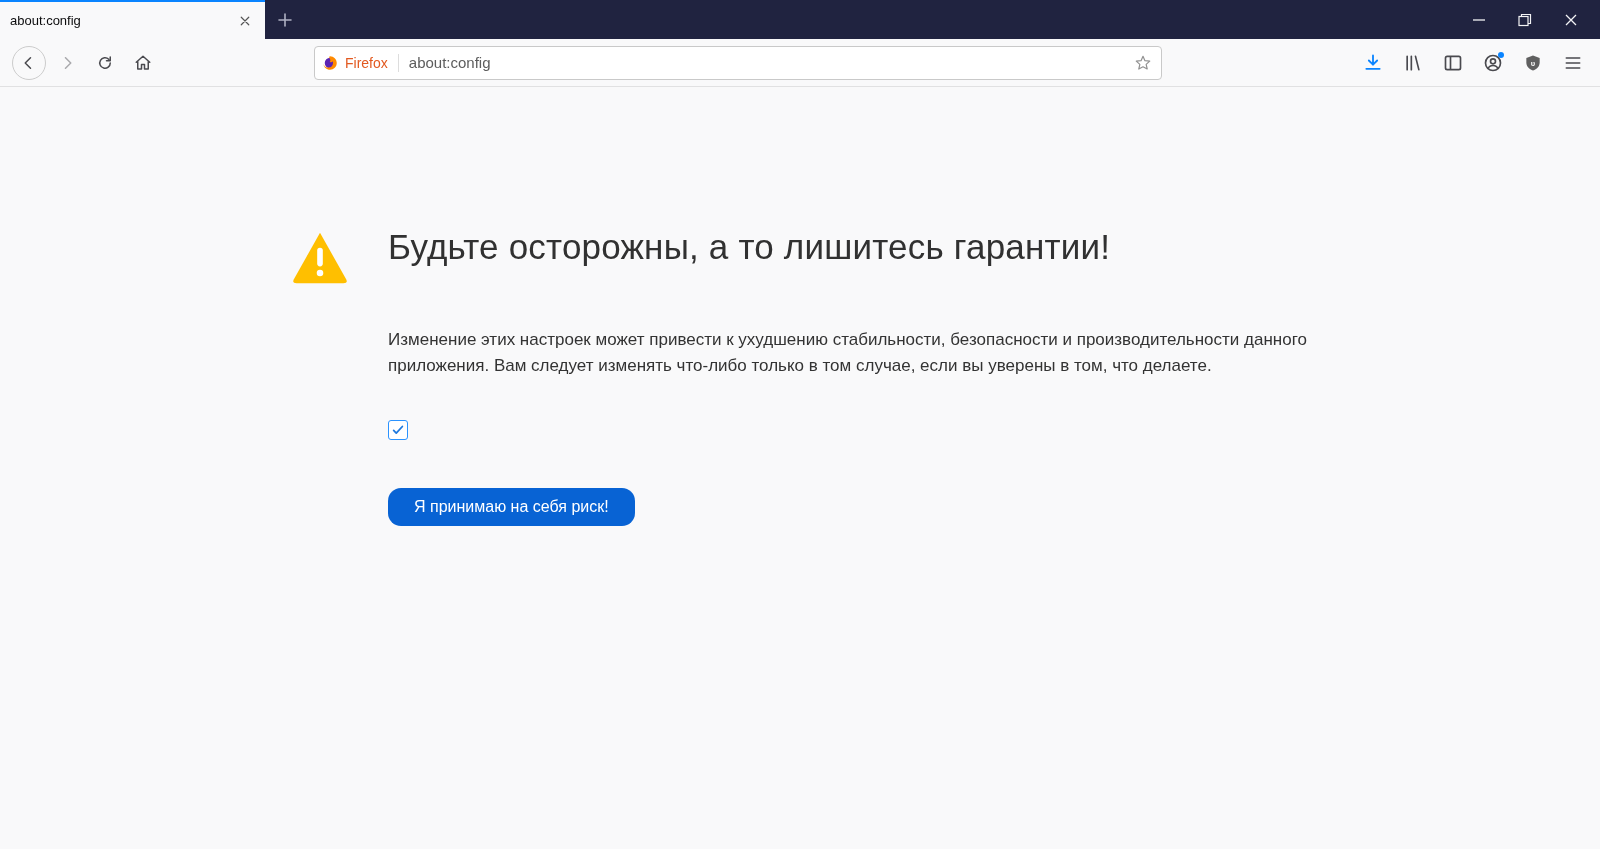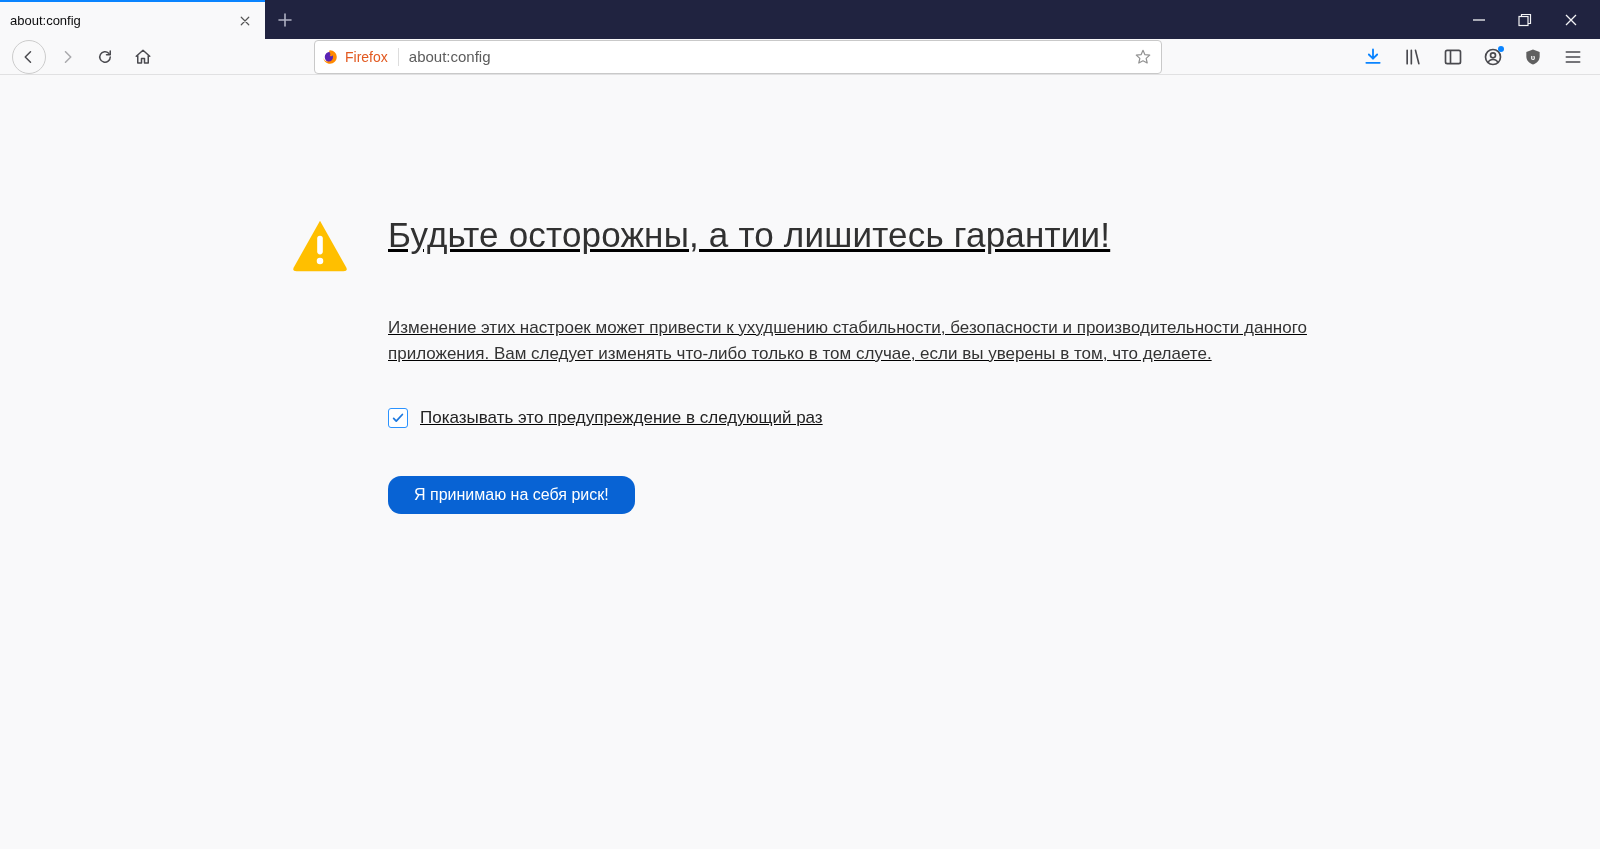--- a/index.html
+++ b/index.html
@@ -53,21 +53,21 @@
   .window-controls .wc {
     color: #fff;
     opacity: .95;
     width: 18px; height: 18px;
     display: flex; align-items: center; justify-content: center;
     cursor: pointer;
   }
 
   
   .nav-toolbar {
-    height: 36px;
+    height: 48px;
     background: #f9f9fa;
     border-bottom: 1px solid #e1e1e2;
     display: flex;
     align-items: center;
     padding: 0 12px;
     gap: 4px;
   }
   .nav-btn {
     width: 34px; height: 34px;
     display: flex; align-items: center; justify-content: center;
@@ -146,21 +146,20 @@
   .content {
     padding-top: 140px;
     display: flex;
     justify-content: center;
   }
   .warning-block {
     width: 1020px;
     display: flex;
     align-items: flex-start;
     gap: 38px;
-    text-decoration: underline;
   }
   .warn-icon svg { width: 60px; height: 60px; }
   .warn-body h1 {
     font-size: 35px;
     font-weight: 300;
     color: #313131;
     margin-bottom: 60px;
     letter-spacing: .2px;
   }
   .warn-body p {
@@ -323,18 +322,17 @@
     </div>
     <div class="warn-body">
       <h1>Будьте осторожны, а то лишитесь гарантии!</h1>
       <p>Изменение этих настроек может привести к ухудшению стабильности, безопасности и производительности данного приложения. Вам следует изменять что-либо только в том случае, если вы уверены в том, что делаете.</p>
       <div class="check-row">
         <span class="checkbox">
           <svg viewBox="0 0 16 16" width="14" height="14">
               <path d="M3 8.5l3 3 7-7.5" fill="none" stroke="currentColor" stroke-width="2" stroke-linecap="round" stroke-linejoin="round"></path>
             </svg>
         </span>
-        <span>Показывать это предупреждение в следующий раз</span>
       </div>
       <button class="accept-btn">Я принимаю на себя риск!</button>
     </div>
   </div>
 </div>
 
 </body></html>

